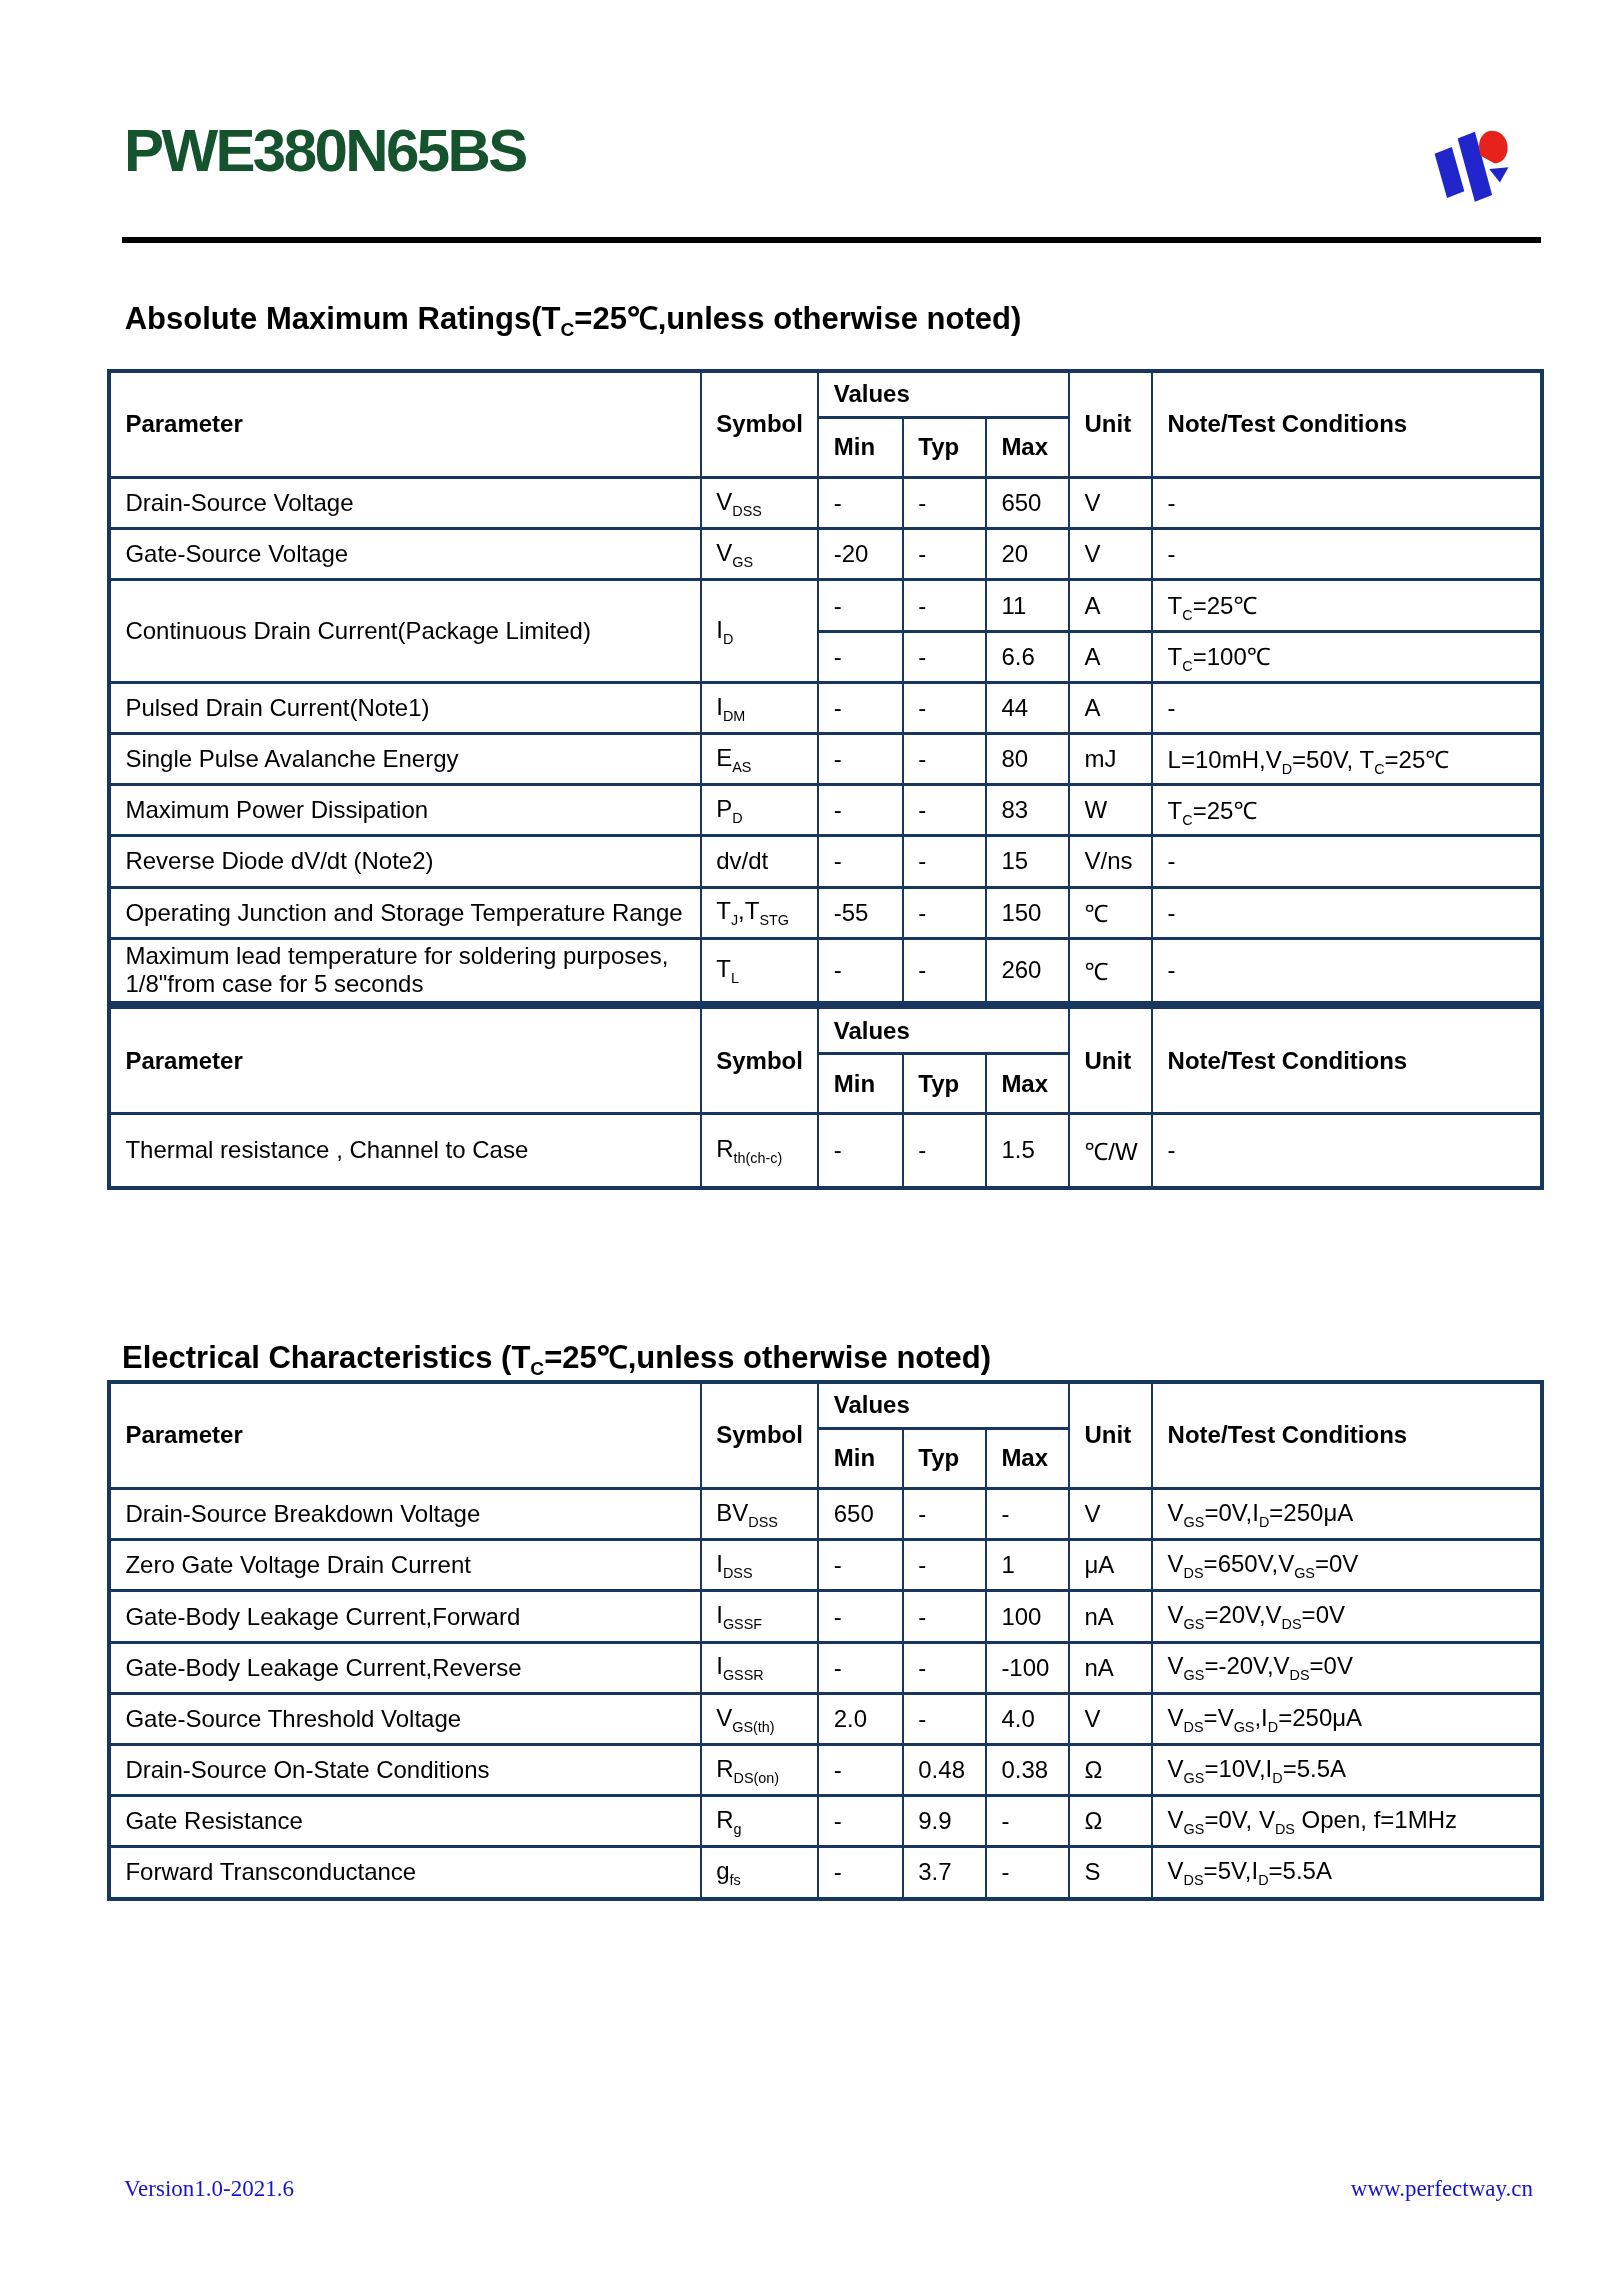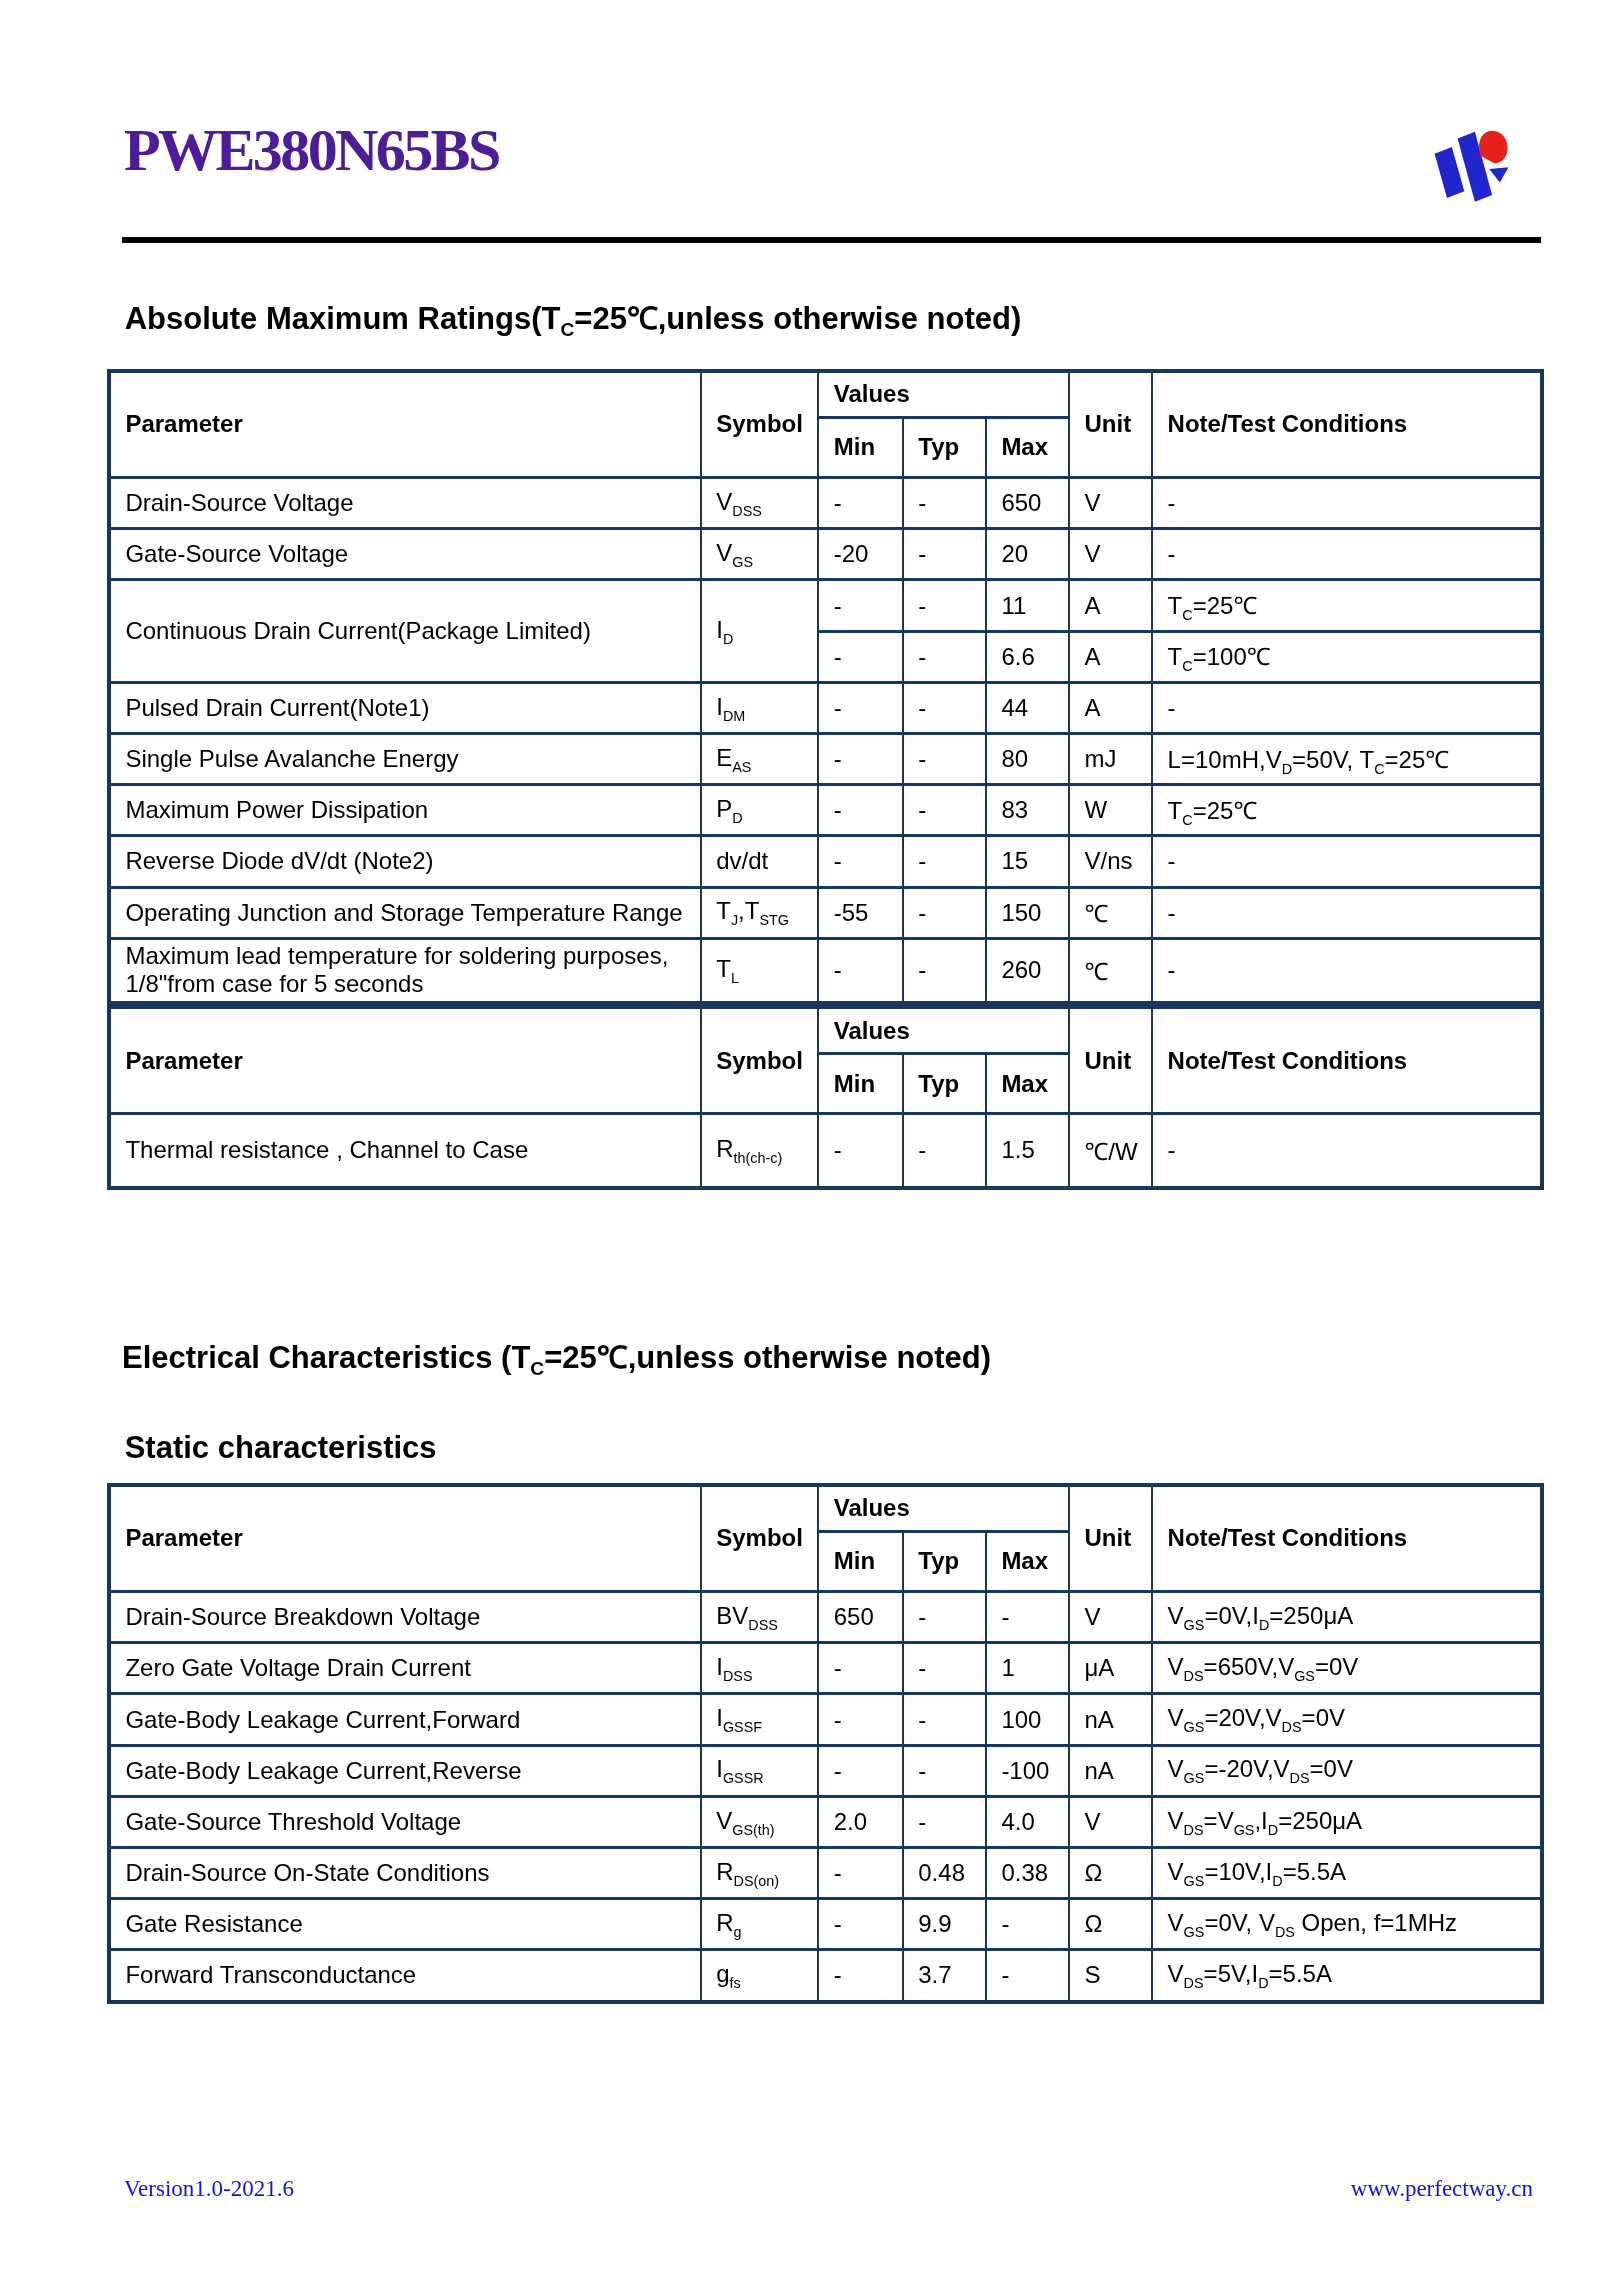--- a/index.html
+++ b/index.html
@@ -12,23 +12,22 @@
     color:#000;
     overflow:hidden;
   }
   
   .doc-title{
     position:absolute;
     left:124px; top:116px;
     font-size:60px;
     font-weight:bold;
     letter-spacing:-2.6px;
-    color:#4c1d95;
+    color:#14532d;
     white-space:nowrap;
-    font-family:Liberation Serif, serif;
   }
   .logo{
     position:absolute;
     right:103px; top:123px;
     width:96px; height:98px;
   }
   .header-rule{
     position:absolute;
     left:122px; top:237px;
     width:1419px; height:5.9px;
@@ -261,21 +260,20 @@
           <td>-</td>
           <td>-</td>
           <td>1.5</td>
           <td>℃/W</td>
           <td>-</td>
         </tr>
       </tbody>
     </table>
 
     <h2 class="sec-heading gap-electrical">Electrical Characteristics (T<sub>C</sub>=25℃,unless otherwise noted)</h2>
-    <h2 class="sec-heading gap-static">Static characteristics</h2>
 
     <table class="spec t-static">
       <colgroup>
         <col style="width:41.3%">
           <col style="width:8.2%">
           <col style="width:5.9%">
         <col style="width:5.8%">
           <col style="width:5.8%">
           <col style="width:5.8%">
           <col style="width:27.2%">

